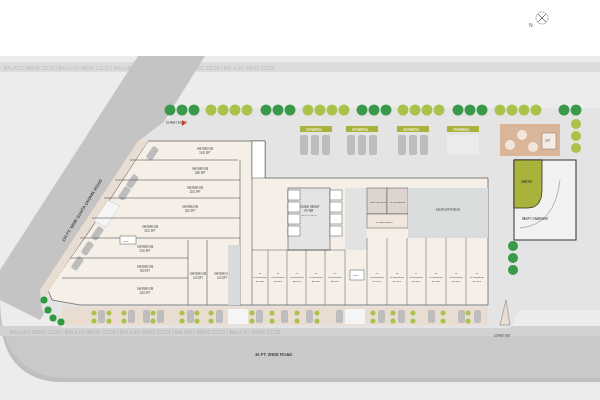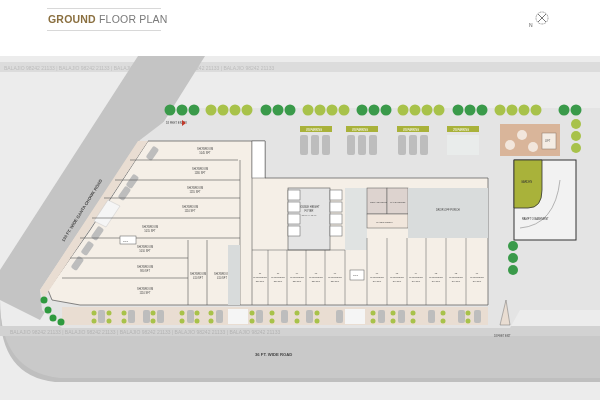--- a/index.html
+++ b/index.html
@@ -10,26 +10,20 @@
   .title .bold{color:#8a6f3f;font-weight:bold;}
   .title .light{color:#7a7a7a;}
   .compass{position:absolute;left:527px;top:8px;width:26px;height:22px;}
   .plan{position:absolute;left:0;top:56px;width:600px;height:344px;}
   svg text{font-family:"Liberation Sans",sans-serif;}
 </style>
 </head>
 <body>
 
 <div class="header">
-  <div class="title-wrap">
-    <div class="title">
-      <span class="bold">GROUND</span>
-      <span class="light">FLOOR PLAN</span>
-    </div>
-  </div>
   <svg class="compass" viewBox="0 0 26 22">
     <circle cx="15" cy="10" r="6" fill="none" stroke="#777" stroke-width="0.8" stroke-dasharray="1 0.6"></circle>
     <line x1="11" y1="6" x2="19" y2="14" stroke="#555" stroke-width="0.8"></line>
     <line x1="19" y1="6" x2="11" y2="14" stroke="#555" stroke-width="0.8"></line>
     <text x="2" y="19" font-size="5" fill="#555">N</text>
   </svg>
 </div>
 
 <svg class="plan" viewBox="0 56 600 344" width="600" height="344">
 

